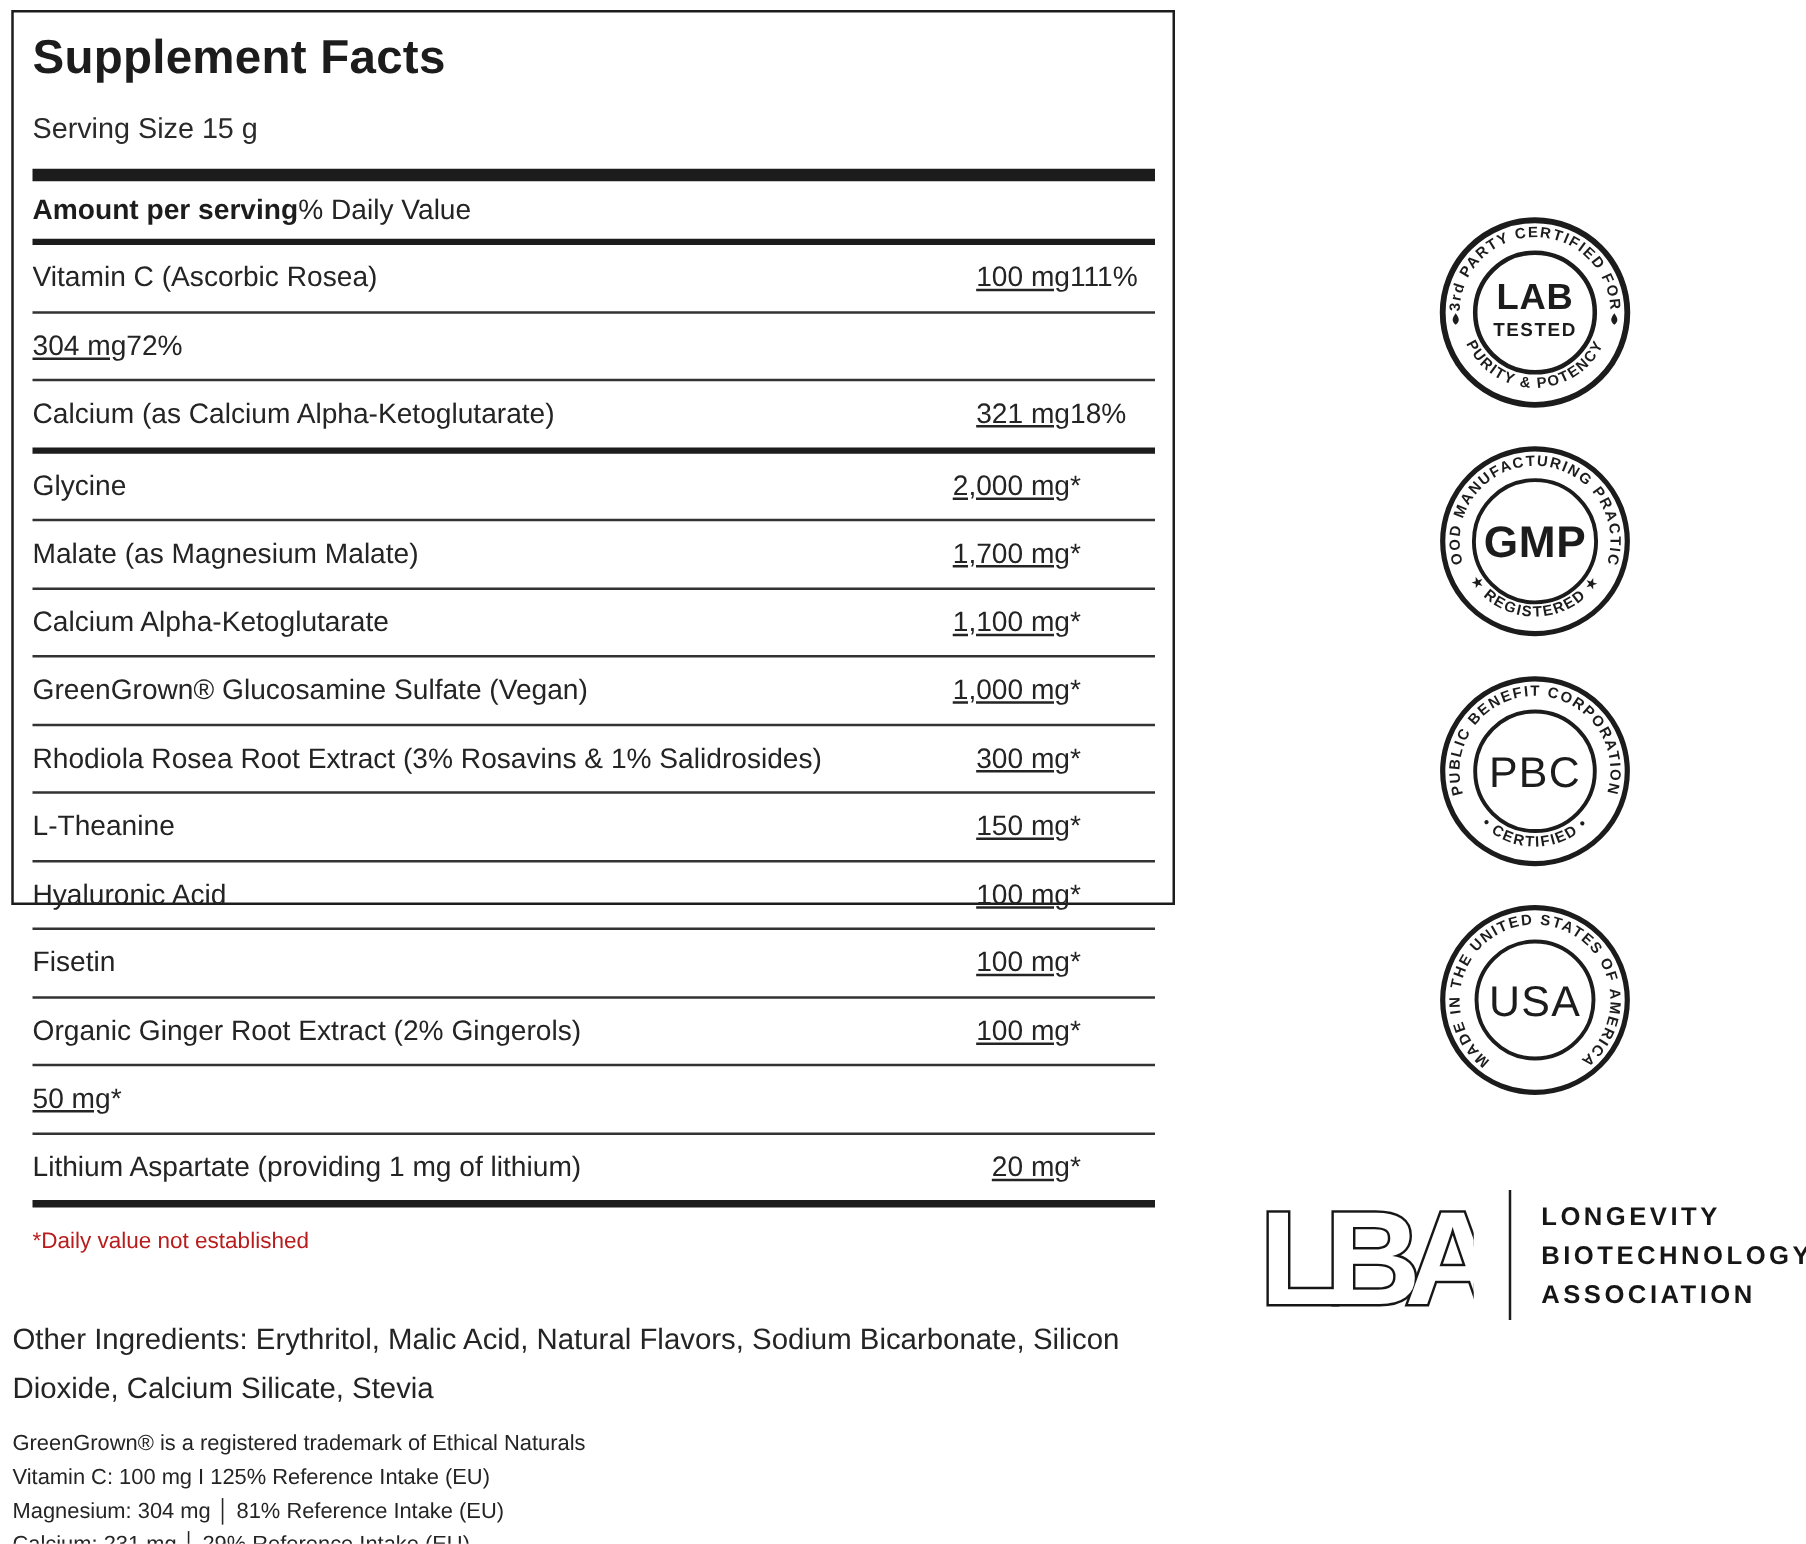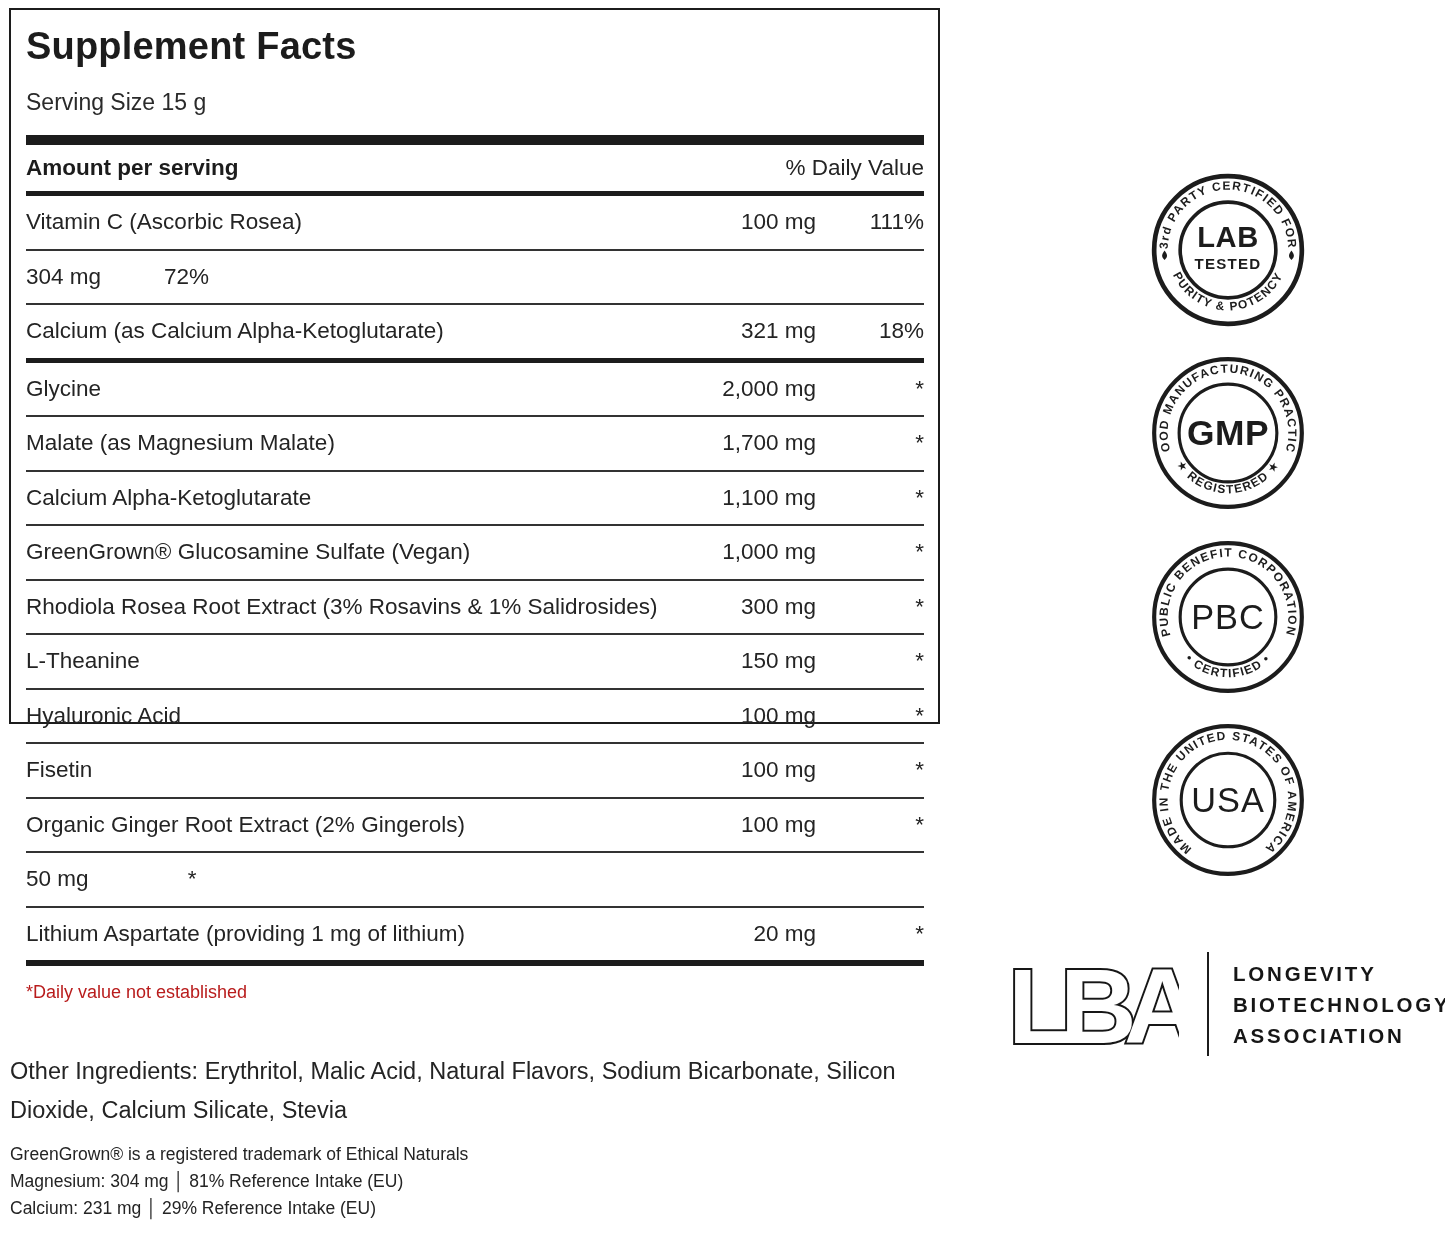--- a/index.html
+++ b/index.html
@@ -10,29 +10,29 @@
   }
   
   .facts-panel{
     position:absolute;left:9px;top:8px;width:931px;height:716px;
     border:2px solid #1c1c1c;background:#fff;box-sizing:border-box;
     padding:0 14px 0 15px;
   }
   .panel-title{margin-top:14px;font-size:38px;font-weight:700;letter-spacing:.2px;line-height:44px;}
   .serving{margin-top:21px;font-size:23px;color:#2a2a2a;line-height:27px;}
   .bar-heavy{height:10px;background:#1c1c1c;margin-top:19px;}
-  .col-header{display:flex;align-items:center;justify-content:space-between;height:46px;font-size:22.5px;}
+  .col-header{display:flex;align-items:center;height:46px;font-size:22.5px;}
   .col-header .left{font-weight:700;}
   .col-header .right{font-weight:400;color:#242424;}
   .bar-med{height:5px;background:#1c1c1c;}
   .row{display:flex;align-items:center;height:52.5px;border-bottom:2px solid #333;font-size:22.5px;color:#242424;}
   .row.no-sep{border-bottom:none;}
   .row-name{flex:1;white-space:nowrap;overflow:hidden;}
-  .row-amount{flex:0 0 auto;text-align:right;}
-  .row-dv{width:68px;text-align:right;padding-left:40px;}
+  .row-amount{flex:0 0 auto;text-align:right;text-decoration:underline;}
+  .row-dv{width:68px;text-align:left;}
   .bar-end{height:6px;background:#1c1c1c;}
   .panel-footnote{margin-top:16px;font-size:18px;color:#b91c1c;}
   
   .badge{position:absolute;left:1150px;width:156px;height:156px;}
   .badge.b0{top:172px;} .badge.b1{top:355px;} .badge.b2{top:539px;} .badge.b3{top:722px;}
   .arc-text{font-size:11.5px;font-weight:600;letter-spacing:1.3px;fill:#1c1c1c;}
   .center-xl{font-size:34px;font-weight:700;fill:#1c1c1c;letter-spacing:.5px;}
   .center-md{font-size:33px;font-weight:400;fill:#1c1c1c;letter-spacing:1px;}
   .center-lab{font-size:28px;font-weight:700;fill:#1c1c1c;letter-spacing:.5px;}
   .center-sub{font-size:14.5px;font-weight:700;fill:#1c1c1c;letter-spacing:1.2px;}
@@ -188,15 +188,16 @@
     <div>LONGEVITY</div>
     <div>BIOTECHNOLOGY</div>
     <div>ASSOCIATION</div>
   </div>
 </div>
 
 <div class="other">Other Ingredients: Erythritol, Malic Acid, Natural Flavors, Sodium Bicarbonate, Silicon Dioxide, Calcium Silicate, Stevia</div>
 
 <div class="footnotes">
   <div>GreenGrown® is a registered trademark of Ethical Naturals</div>
+  <div>Vitamin C: 100 mg I 125% Reference Intake (EU)</div>
   <div>Magnesium: 304 mg │ 81% Reference Intake (EU)</div>
   <div>Calcium: 231 mg │ 29% Reference Intake (EU)</div>
 </div>
 
 </body></html>

